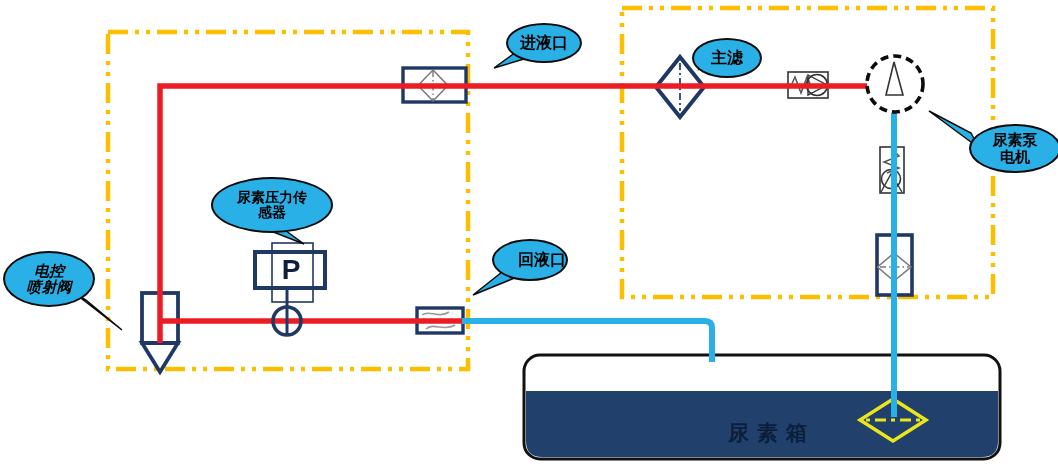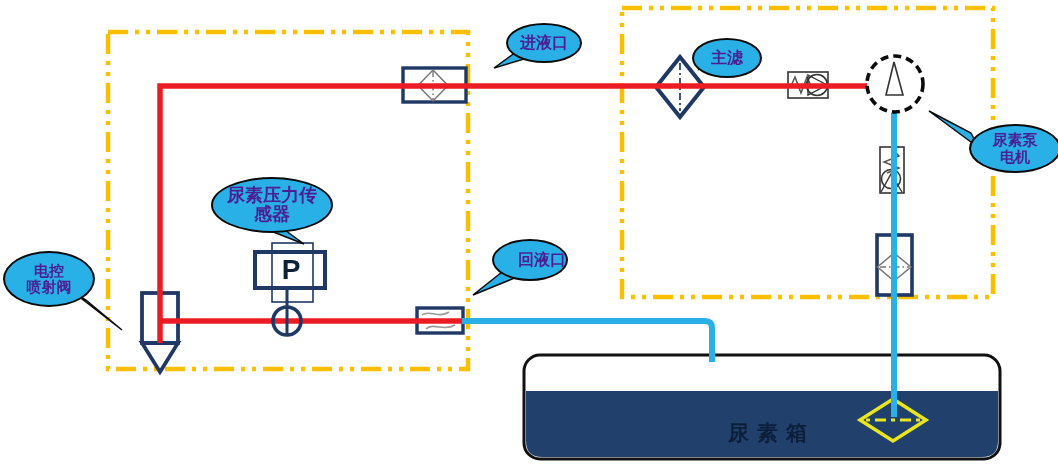--- a/index.html
+++ b/index.html
@@ -4,29 +4,29 @@
 <style>
   html,body{margin:0;padding:0;background:#fff;}
   .stage{
     position:relative;width:1058px;height:470px;background:#ffffff;overflow:hidden;
     font-family:"Liberation Sans","DejaVu Sans",sans-serif;
   }
   .stage svg{position:absolute;left:0;top:0;}
   .bubble{
     position:absolute;background:#29B1E7;border:2px solid #0b0b0b;border-radius:50%;
     display:flex;flex-direction:column;align-items:center;justify-content:center;
-    font-weight:bold;color:#4c1d95;line-height:1.08;text-align:center;z-index:5;
+    font-weight:bold;color:#000000;line-height:1.08;text-align:center;z-index:5;
   }
   .bubble span{display:block;white-space:nowrap;}
   .b-inlet{left:506px;top:23px;width:72px;height:36px;font-size:16px;}
   .b-filter{left:692px;top:38px;width:66px;height:36px;font-size:16px;}
   .b-pump{left:969px;top:124px;width:88px;height:45px;font-size:15px;}
   .b-return{left:492px;top:239px;width:72px;height:38px;font-size:16px;align-items:flex-end;}
-  .b-sensor{left:211px;top:177px;width:118px;height:52px;font-size:18px;}
-  .b-injector{left:3px;top:251px;width:88px;height:52px;font-size:15px;}
+  .b-sensor{left:211px;top:177px;width:118px;height:52px;font-size:14px;}
+  .b-injector{left:3px;top:251px;width:88px;height:52px;font-size:15px;font-style:italic;}
   .p-label{
     position:absolute;left:274px;top:252px;width:34px;height:36px;z-index:4;
     display:flex;align-items:center;justify-content:center;
     font-size:28px;font-weight:bold;color:#0e2137;
   }
   .tank-label{
     position:absolute;left:699px;top:420px;width:145px;height:26px;z-index:4;
     display:flex;align-items:center;justify-content:center;
     font-size:21px;font-weight:bold;letter-spacing:8px;color:#0c1f3a;
   }

